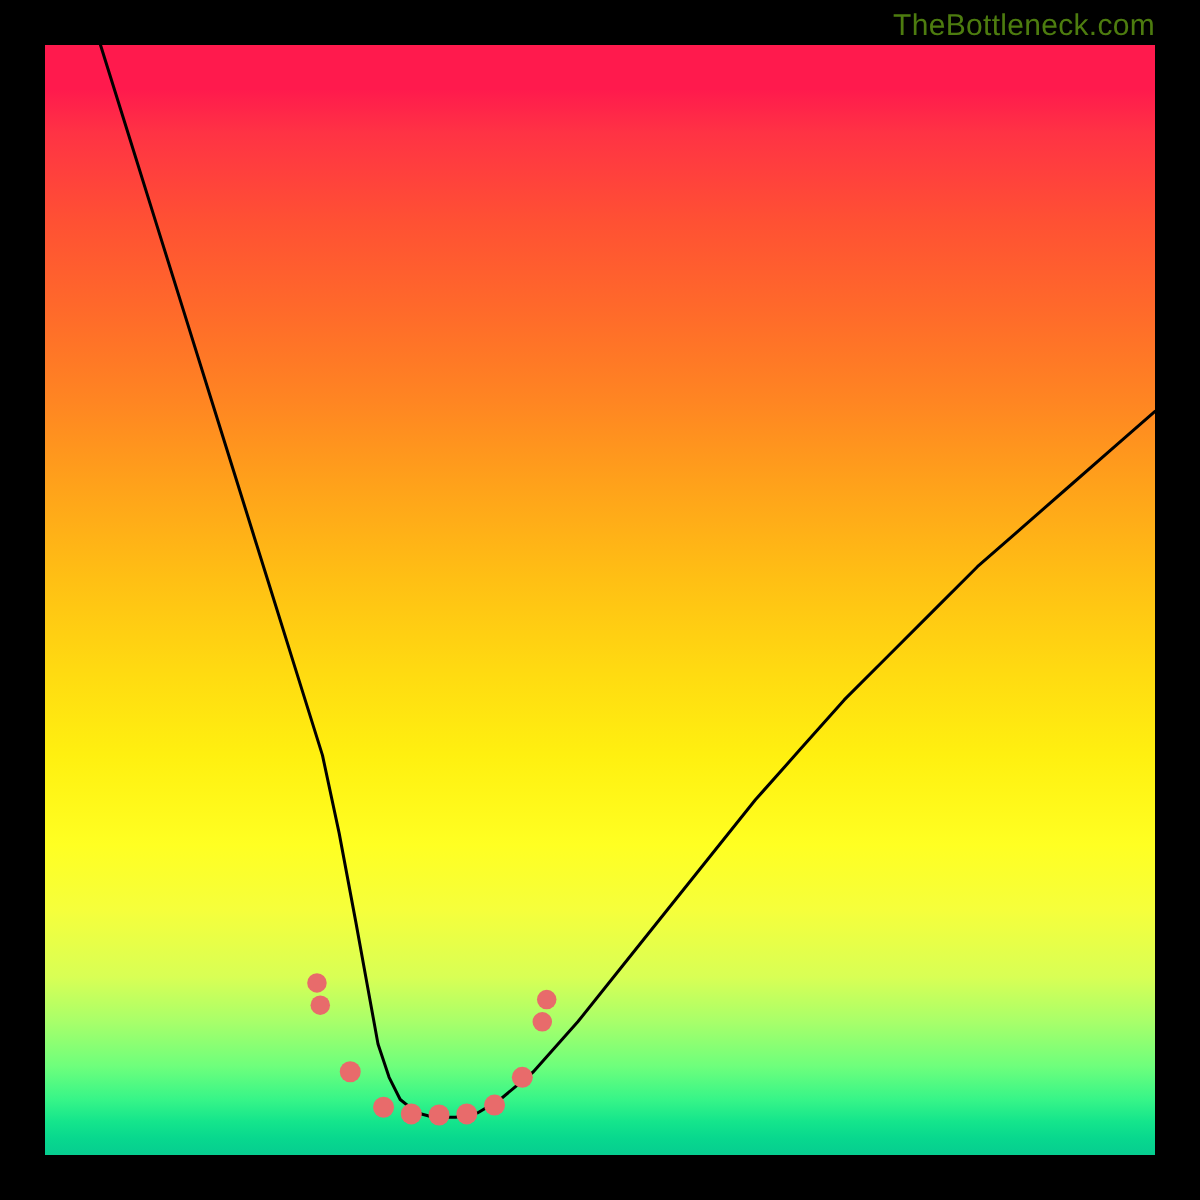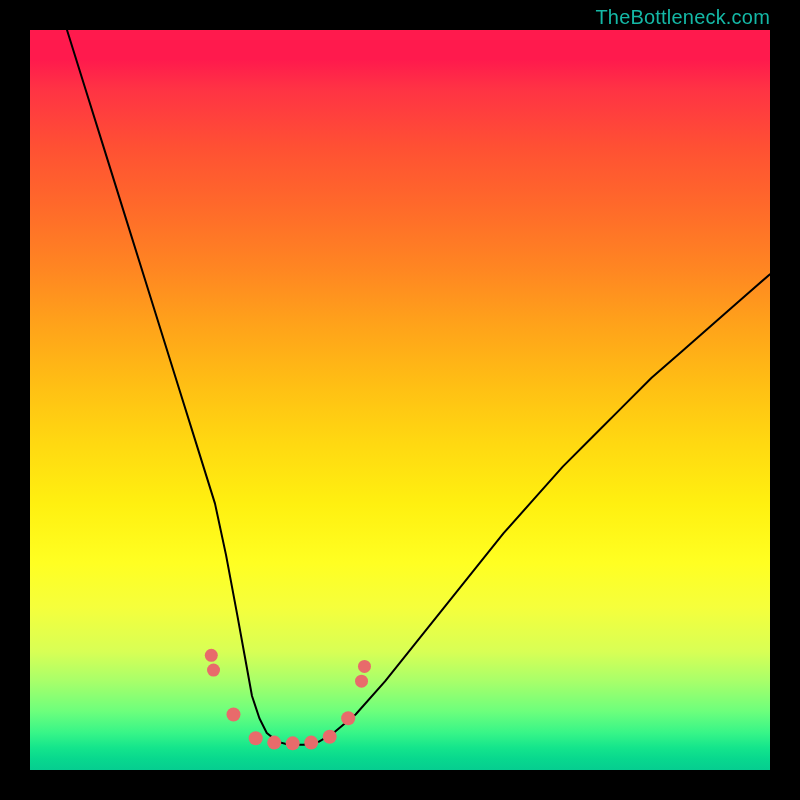--- a/index.html
+++ b/index.html
@@ -43,21 +43,21 @@
       #37f588 95%,
       #14e58c 97%,
       #08d88e 98.5%,
       #06cd90 100%
     );
   }
   .attribution {
     position: absolute;
     top: 6px;
     right: 30px;
-    color: #14b8a6;
+    color: #4d7c0f;
     font-size: 20px;
     font-weight: 500;
     letter-spacing: 0.2px;
   }
   svg.curve {
     position: absolute;
     left: 0;
     top: 0;
     width: 740px;
     height: 740px;

